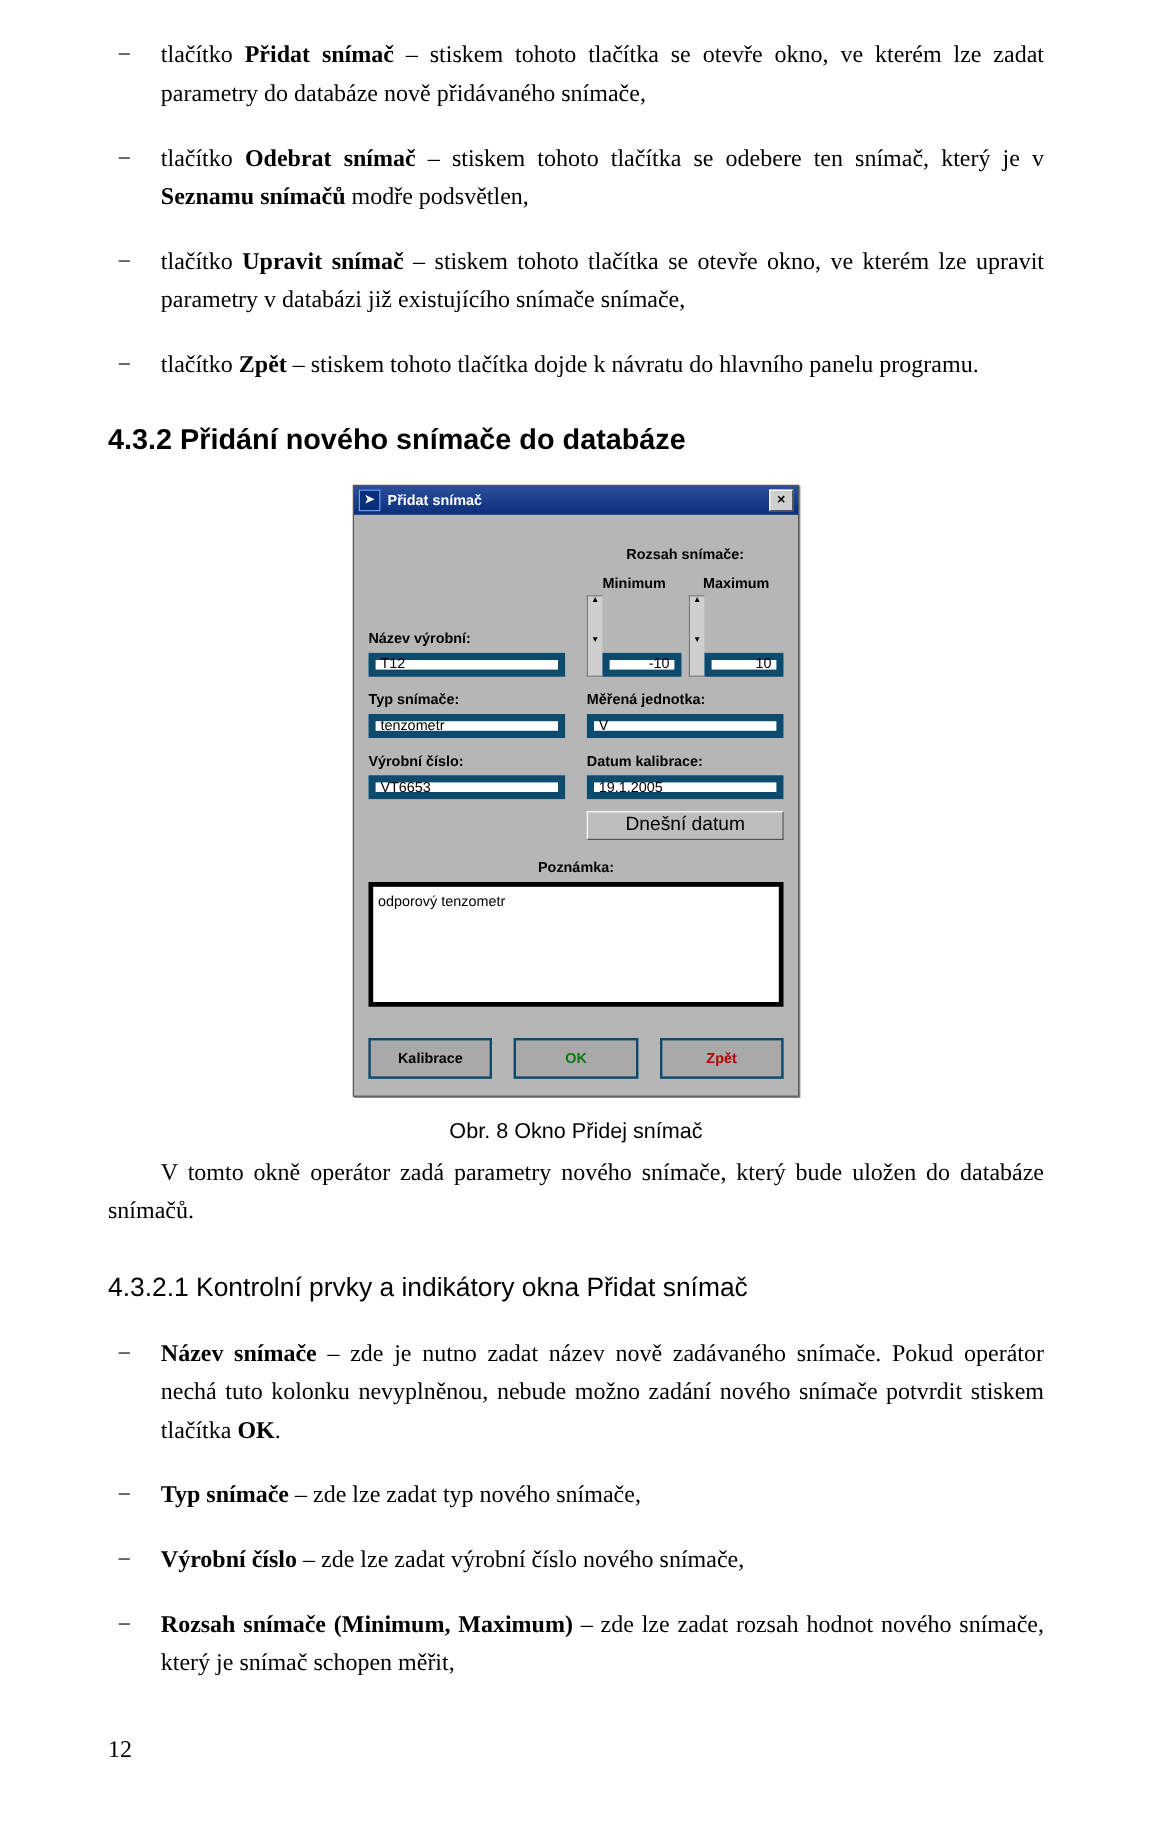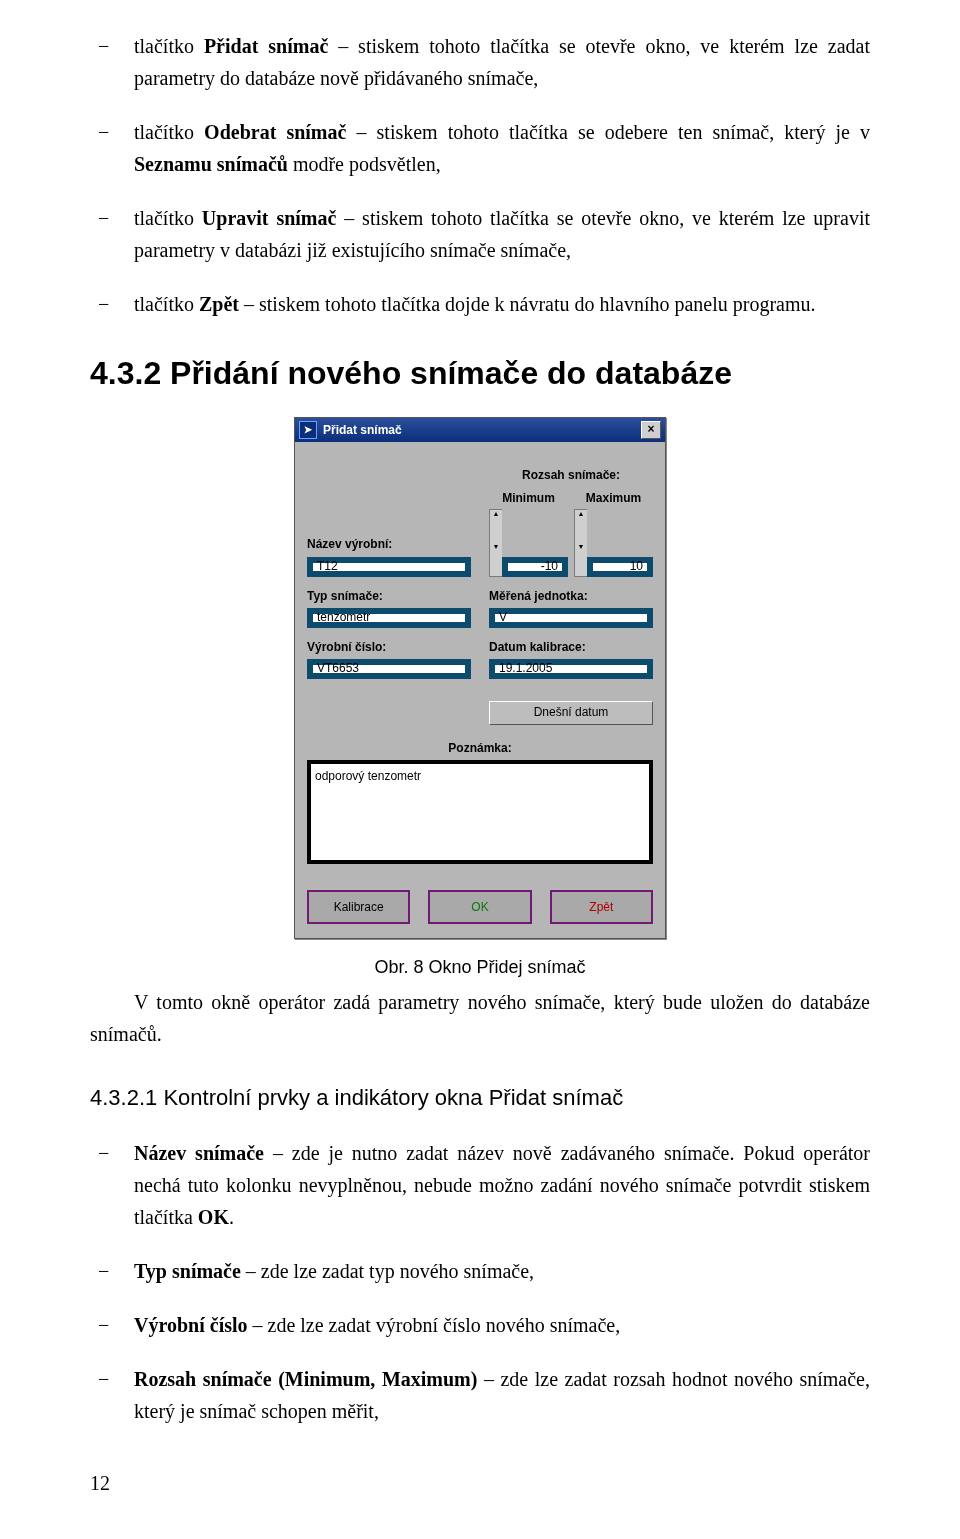--- a/index.html
+++ b/index.html
@@ -1,21 +1,21 @@
 <!DOCTYPE html>
 <html><head>
 <meta charset="utf-8">
 <style>
   html,body{margin:0;padding:0;background:#fff;color:#000;}
   body{width:960px;margin:0 auto;font-family:"Times New Roman",Times,serif;font-size:20px;line-height:1.6;}
   .page{padding:30px 90px 60px 90px;}
   ul.dash{list-style:none;padding:0;margin:0;}
   ul.dash>li{position:relative;padding-left:44px;margin:0 0 22px 0;text-align:justify;}
   ul.dash>li::before{content:"−";position:absolute;left:8px;top:0;}
-  h2.sec{font-family:Arial,Helvetica,sans-serif;font-weight:bold;font-size:32px;margin:28px 0 18px 0;}
+  h2.sec{font-family:Arial,Helvetica,sans-serif;font-weight:bold;font-size:24px;margin:28px 0 18px 0;}
   h3.sub{font-family:Arial,Helvetica,sans-serif;font-weight:400;font-size:22px;margin:30px 0 22px 0;}
   .caption{font-family:Arial,Helvetica,sans-serif;font-size:18px;text-align:center;margin:14px 0 4px 0;}
   .para{margin:0 0 22px 0;text-align:justify;text-indent:44px;}
   .pageno{text-align:left;font-size:20px;margin-top:40px;}
   .b{font-weight:bold;}
 
   
   .dlg-wrap{display:flex;justify-content:center;margin:10px 0 4px 0;}
   .dlg{width:370px;background:#b6b6b6;border:1px solid #555;font-family:Tahoma,Arial,sans-serif;font-size:12px;color:#000;box-shadow:1px 1px 0 #888;}
   .titlebar{display:flex;align-items:center;height:24px;background:linear-gradient(#2b4f9a,#0b2e7a);color:#fff;padding:0 4px;font-weight:bold;}
@@ -29,24 +29,24 @@
   .grouplbl{font-weight:bold;text-align:center;margin-bottom:2px;}
   .sublbl{font-weight:bold;text-align:center;font-size:12px;}
   .field{background:#fff;border:6px solid #0c4a6e;height:20px;padding:1px 4px;box-sizing:border-box;display:flex;align-items:center;}
   .spin{display:flex;}
   .spin .arrows{width:12px;border:1px solid #7a7a7a;border-right:none;background:#cfcfcf;display:flex;flex-direction:column;}
   .spin .arrows span{flex:1;font-size:7px;text-align:center;line-height:8px;}
   .spin .field{flex:1;text-align:right;justify-content:flex-end;margin-top:48px;}
   .minmax{display:flex;gap:6px;}
   .minmax .half{flex:1;}
   .btn{border:1px solid #fff;border-right-color:#555;border-bottom-color:#555;background:#bdbdbd;height:22px;display:flex;align-items:center;justify-content:center;}
-  .btn.small{font-size:12px;margin-top:12px;}
+  .btn.small{font-size:16px;}
   .note-area{background:#fff;border:4px solid #000000;height:90px;padding:3px 4px;margin-top:2px;}
   .footer-btns{display:flex;gap:18px;margin-top:26px;}
-  .footer-btns .fbtn{flex:1;height:30px;border:2px solid #701a75;background:#a9a9a9;display:flex;align-items:center;justify-content:center;font-weight:normal;}
+  .footer-btns .fbtn{flex:1;height:30px;border:2px solid #0c4a6e;background:#a9a9a9;display:flex;align-items:center;justify-content:center;font-weight:bold;}
   .fbtn.ok{color:#0a7a0a;}
   .fbtn.back{color:#b00000;}
   .center-lbl{text-align:center;font-weight:bold;margin-top:14px;}
 </style>
 </head>
 <body>
 
 <div class="page">
 
   <ul class="dash">

